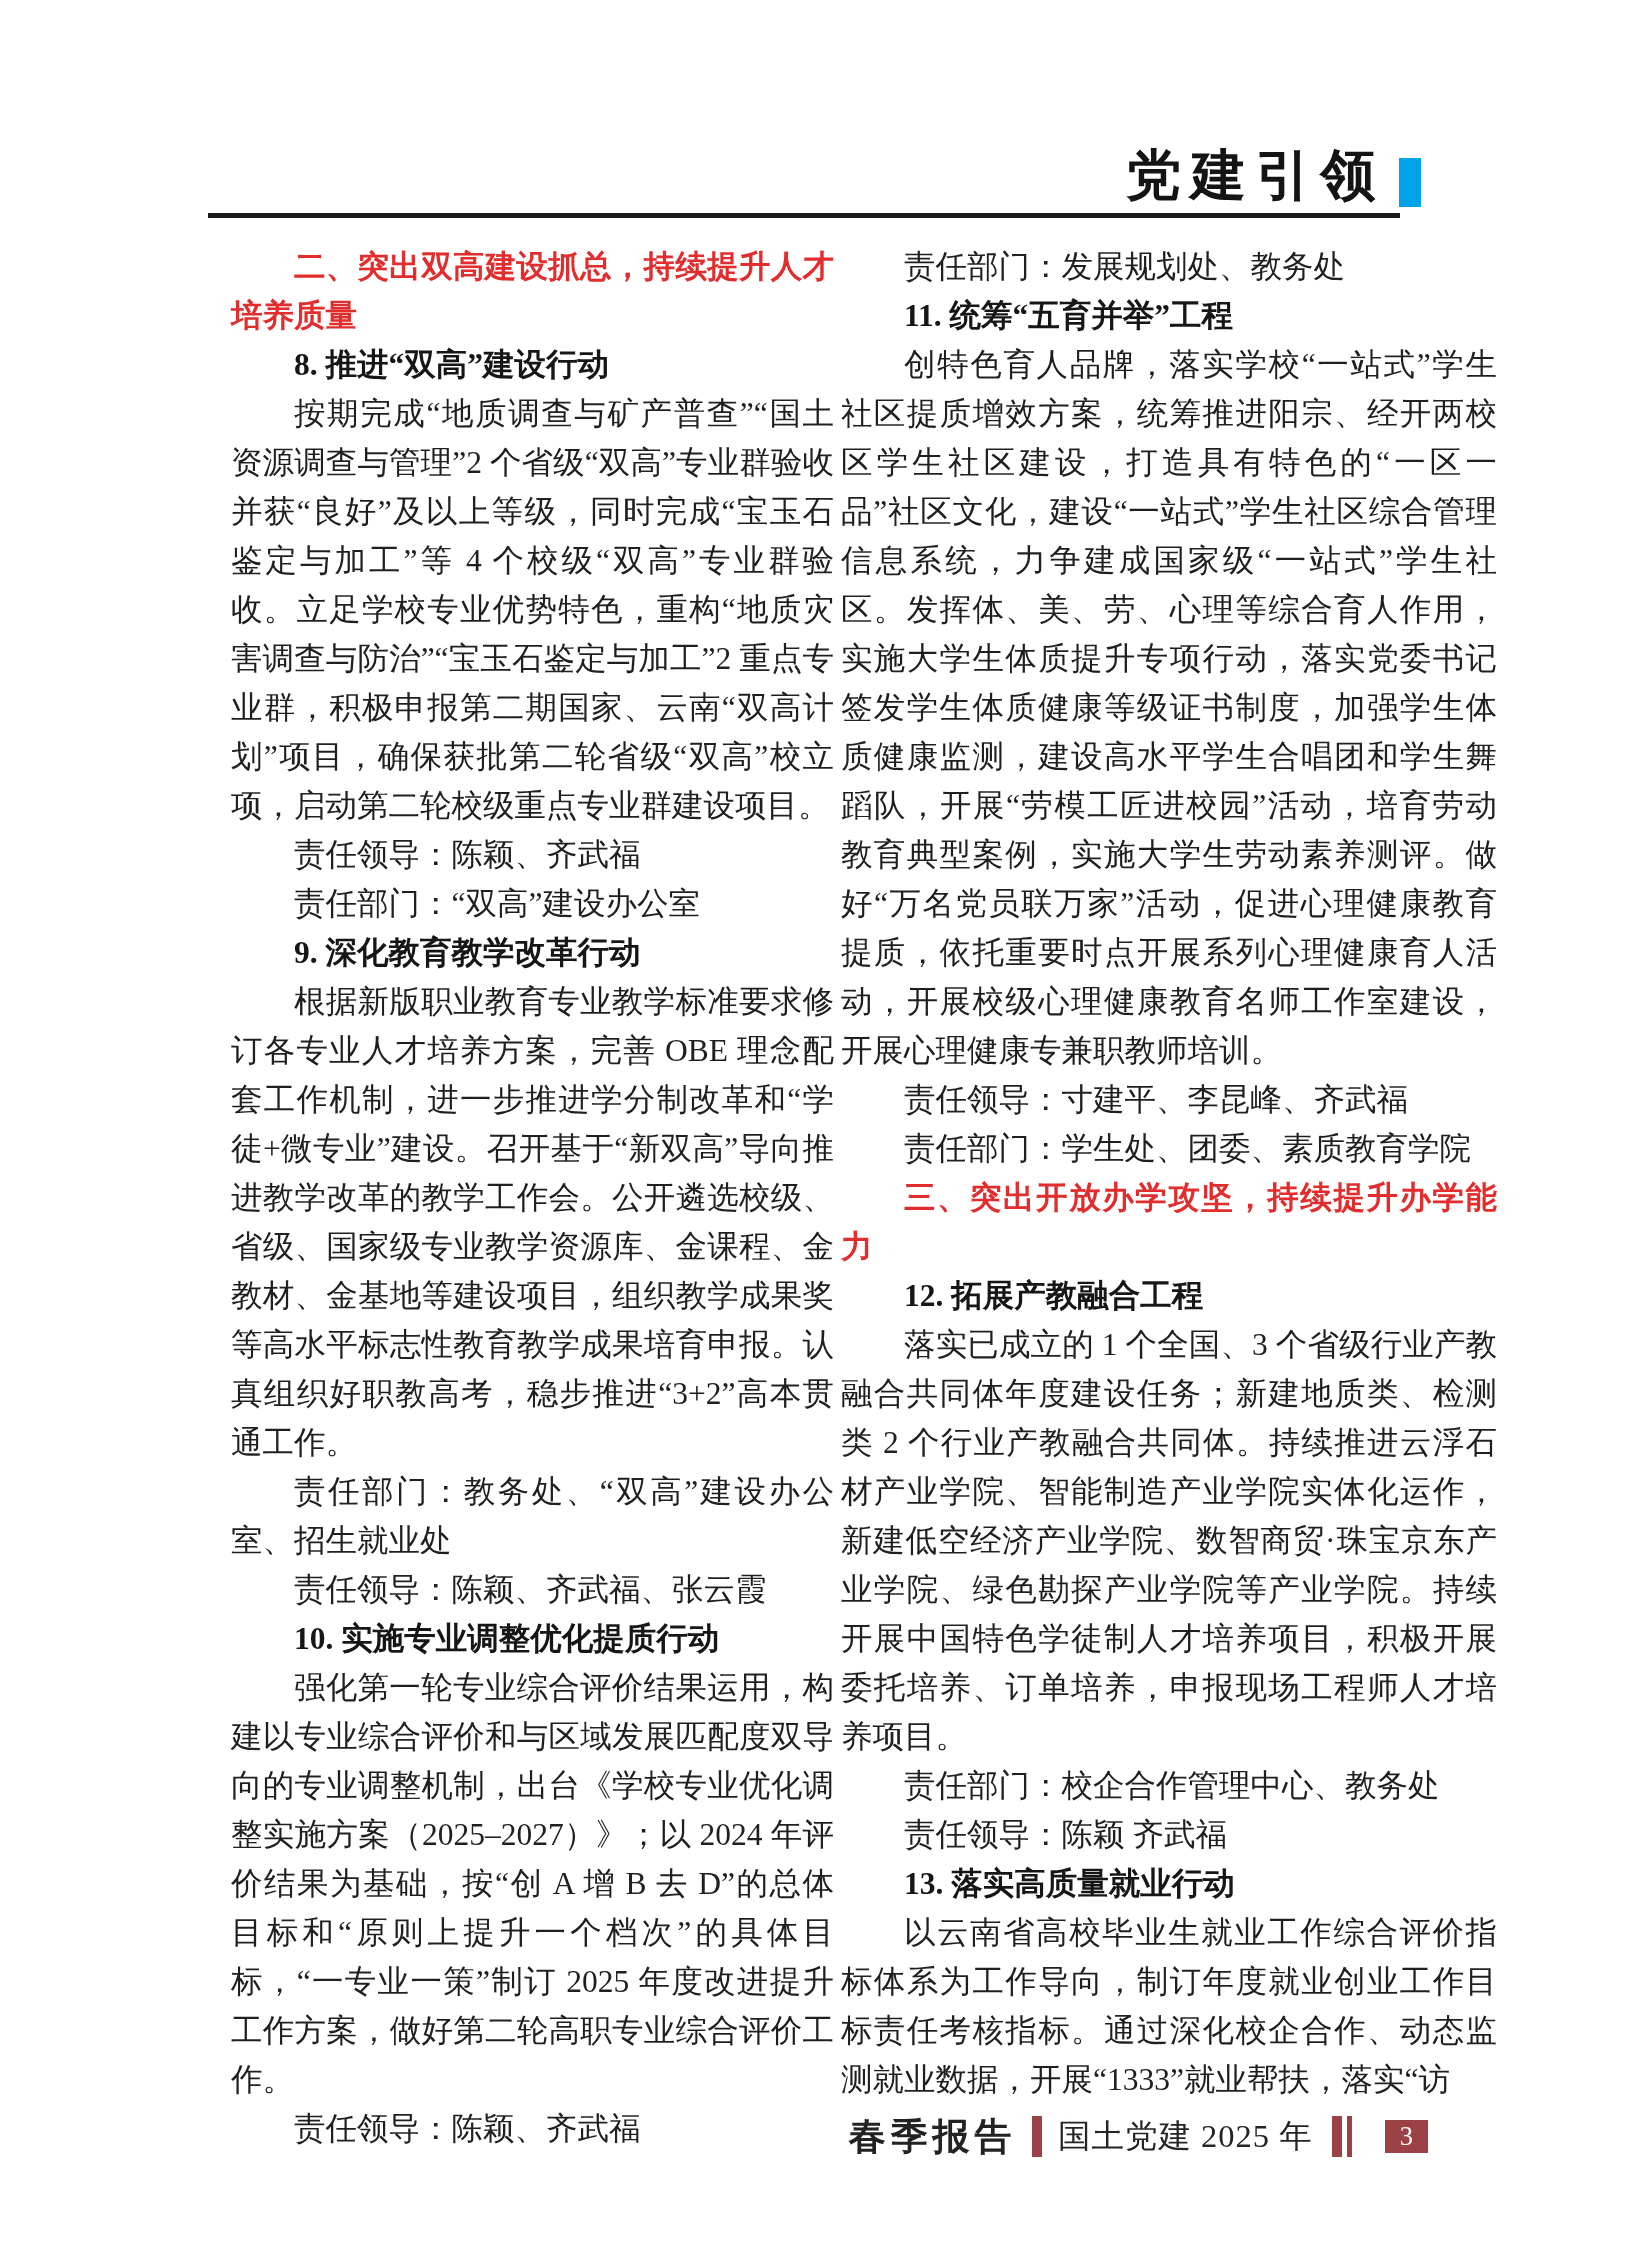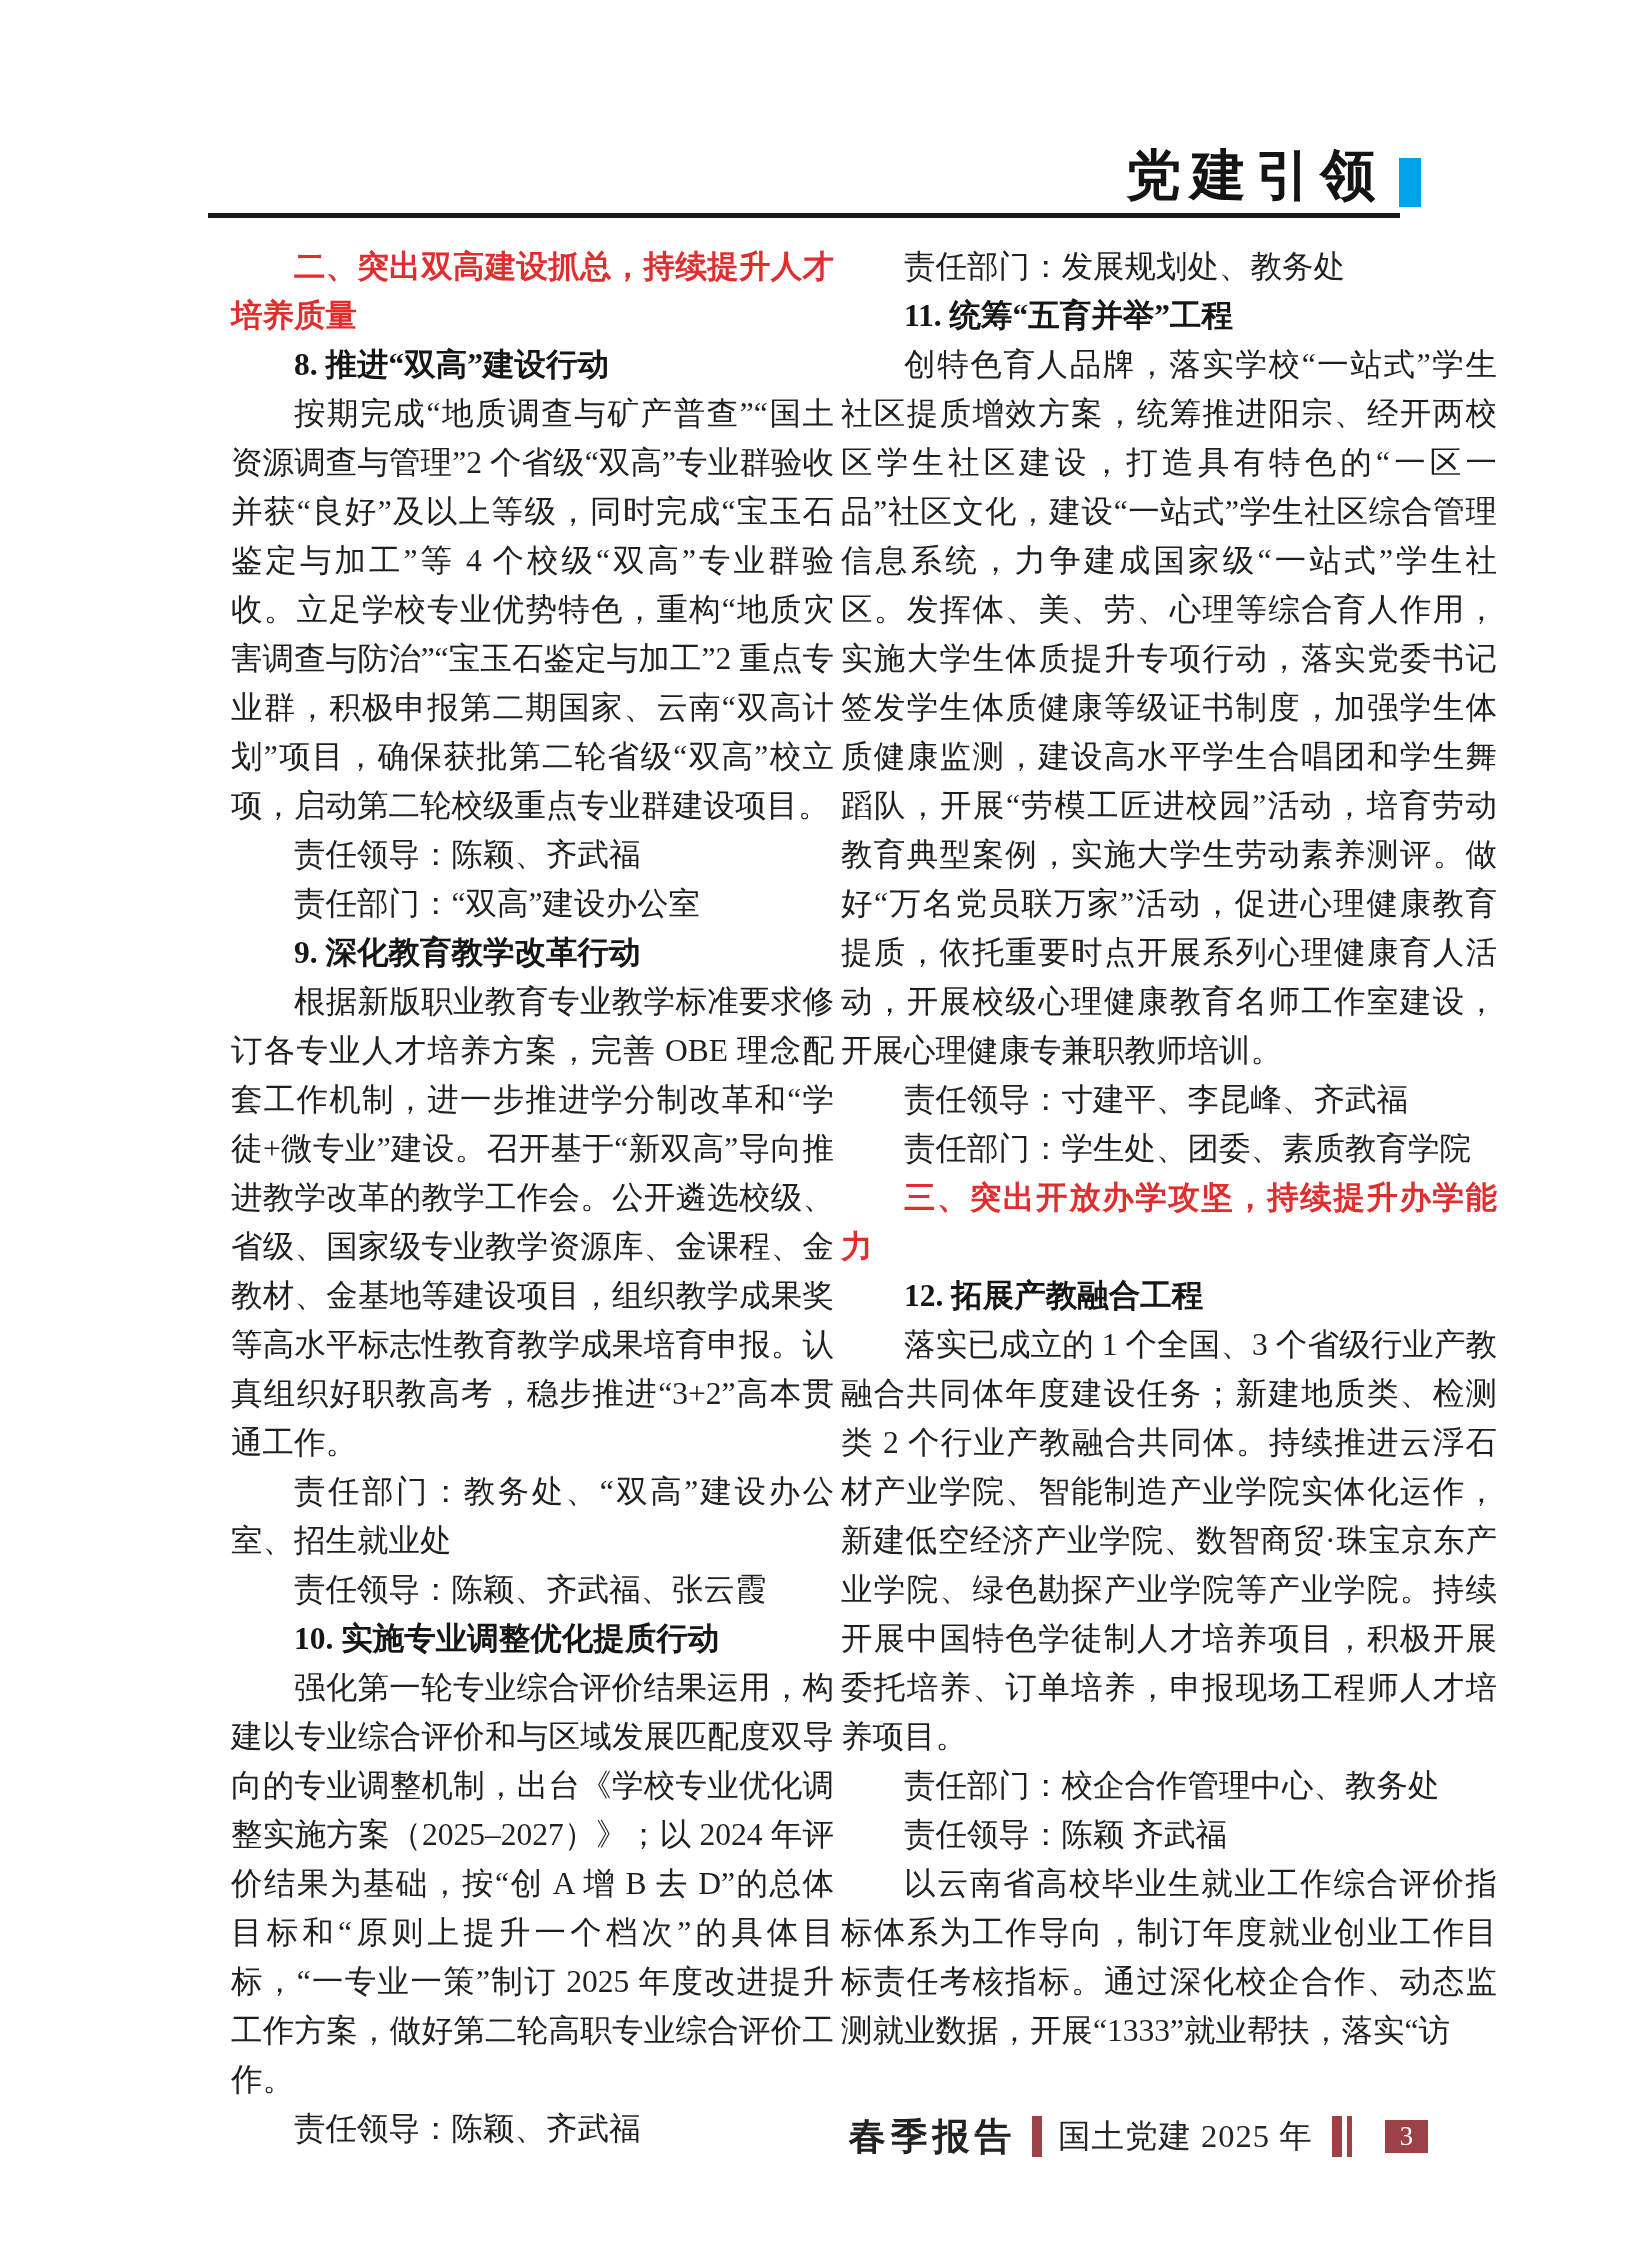--- a/index.html
+++ b/index.html
@@ -102,20 +102,21 @@
       <p class="resp">责任部门：发展规划处、教务处</p>
       <p class="sub-heading">11. 统筹“五育并举”工程</p>
       <p class="para">创特色育人品牌，落实学校“一站式”学生社区提质增效方案，统筹推进阳宗、经开两校区学生社区建设，打造具有特色的“一区一品”社区文化，建设“一站式”学生社区综合管理信息系统，力争建成国家级“一站式”学生社区。发挥体、美、劳、心理等综合育人作用，实施大学生体质提升专项行动，落实党委书记签发学生体质健康等级证书制度，加强学生体质健康监测，建设高水平学生合唱团和学生舞蹈队，开展“劳模工匠进校园”活动，培育劳动教育典型案例，实施大学生劳动素养测评。做好“万名党员联万家”活动，促进心理健康教育提质，依托重要时点开展系列心理健康育人活动，开展校级心理健康教育名师工作室建设，开展心理健康专兼职教师培训。</p>
       <p class="resp">责任领导：寸建平、李昆峰、齐武福</p>
       <p class="resp">责任部门：学生处、团委、素质教育学院</p>
       <p class="section-heading">三、突出开放办学攻坚，持续提升办学能力</p>
       <p class="sub-heading">12. 拓展产教融合工程</p>
       <p class="para">落实已成立的 1 个全国、3 个省级行业产教融合共同体年度建设任务；新建地质类、检测类 2 个行业产教融合共同体。持续推进云浮石材产业学院、智能制造产业学院实体化运作，新建低空经济产业学院、数智商贸·珠宝京东产业学院、绿色勘探产业学院等产业学院。持续开展中国特色学徒制人才培养项目，积极开展委托培养、订单培养，申报现场工程师人才培养项目。</p>
       <p class="resp">责任部门：校企合作管理中心、教务处</p>
       <p class="resp">责任领导：陈颖 齐武福</p>
+      <p class="sub-heading">13. 落实高质量就业行动</p>
       <p class="para">以云南省高校毕业生就业工作综合评价指标体系为工作导向，制订年度就业创业工作目标责任考核指标。通过深化校企合作、动态监测就业数据，开展“1333”就业帮扶，落实“访</p>
     </div>
 
   <div class="footer">
     <span class="footer-report">春季报告</span>
     <span class="footer-bar sep"></span>
     <span class="footer-publication">国土党建 2025 年</span>
     <span class="footer-bar thick"></span>
     <span class="footer-bar thin"></span>
     <span class="page-number-badge">3</span>

